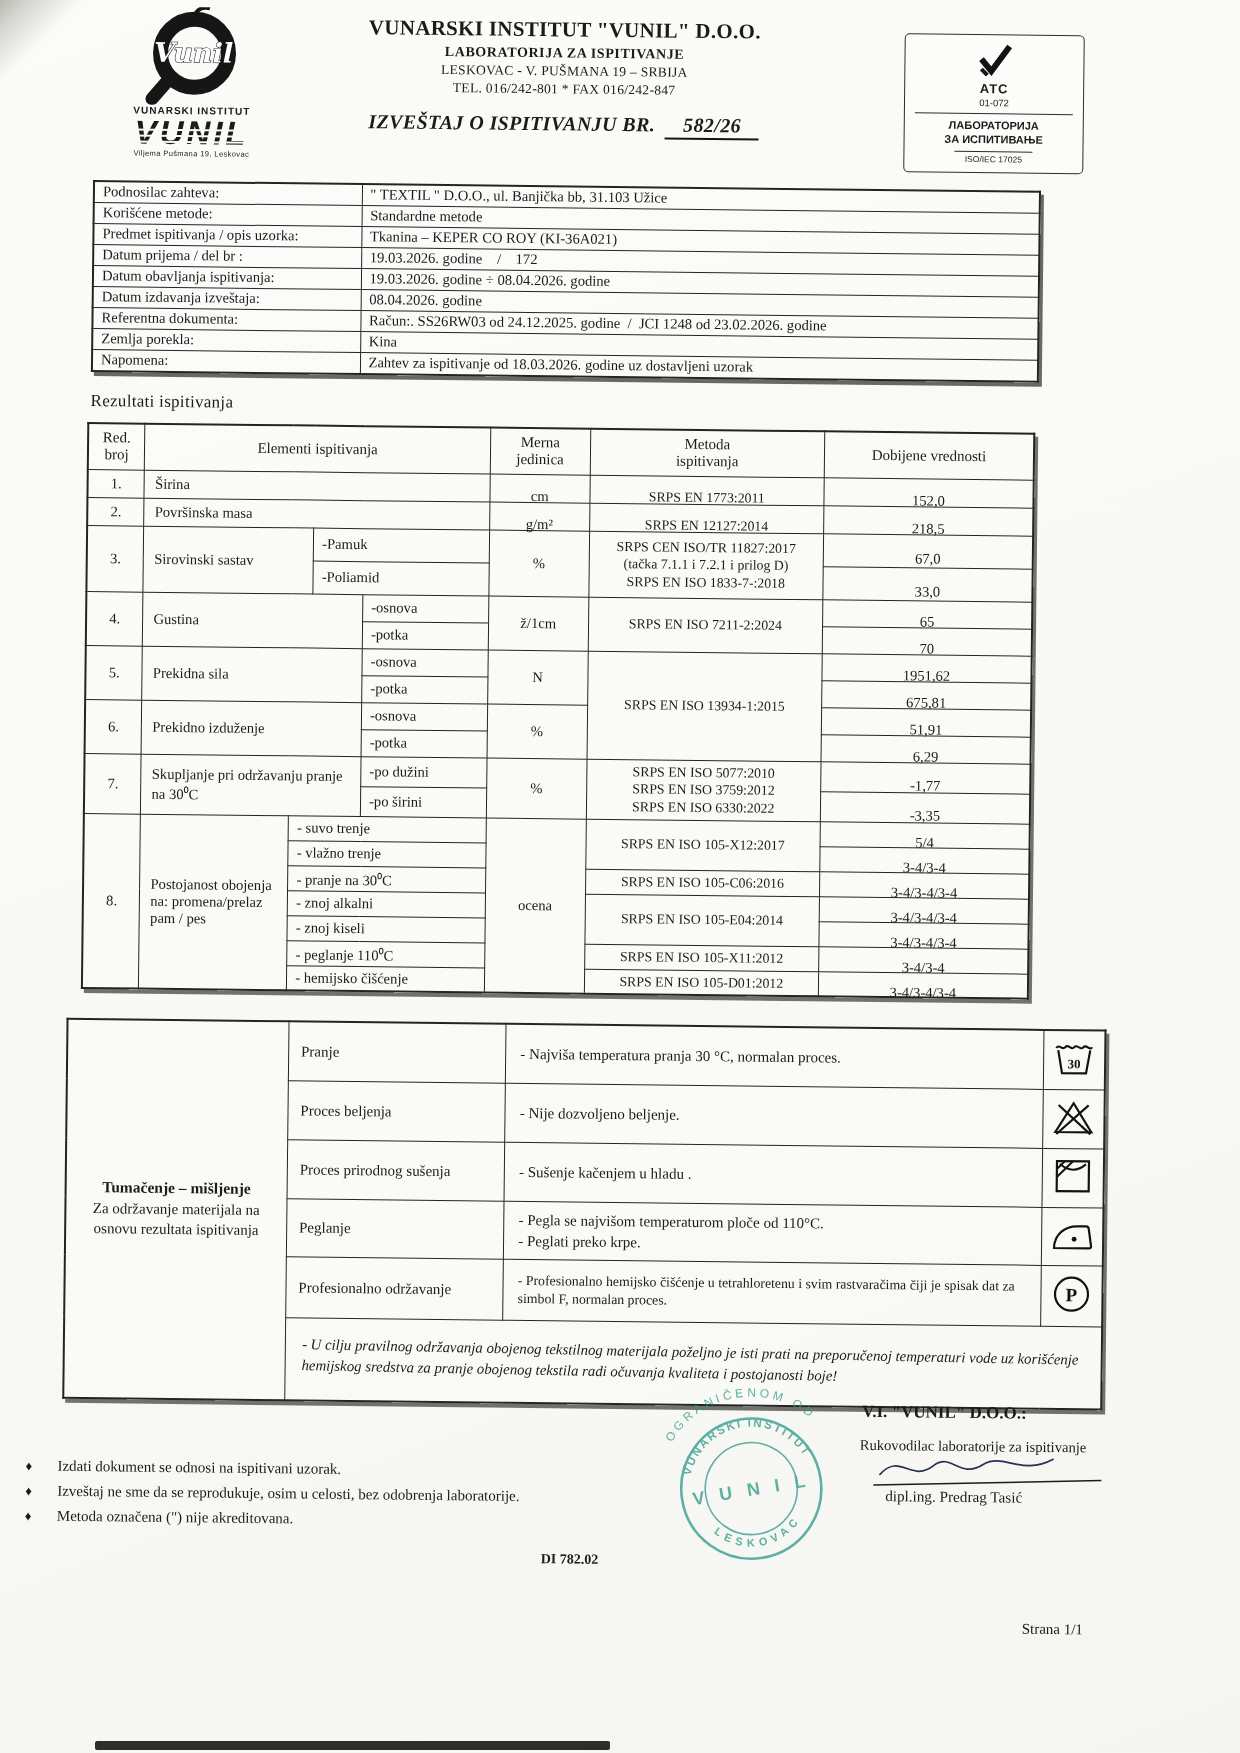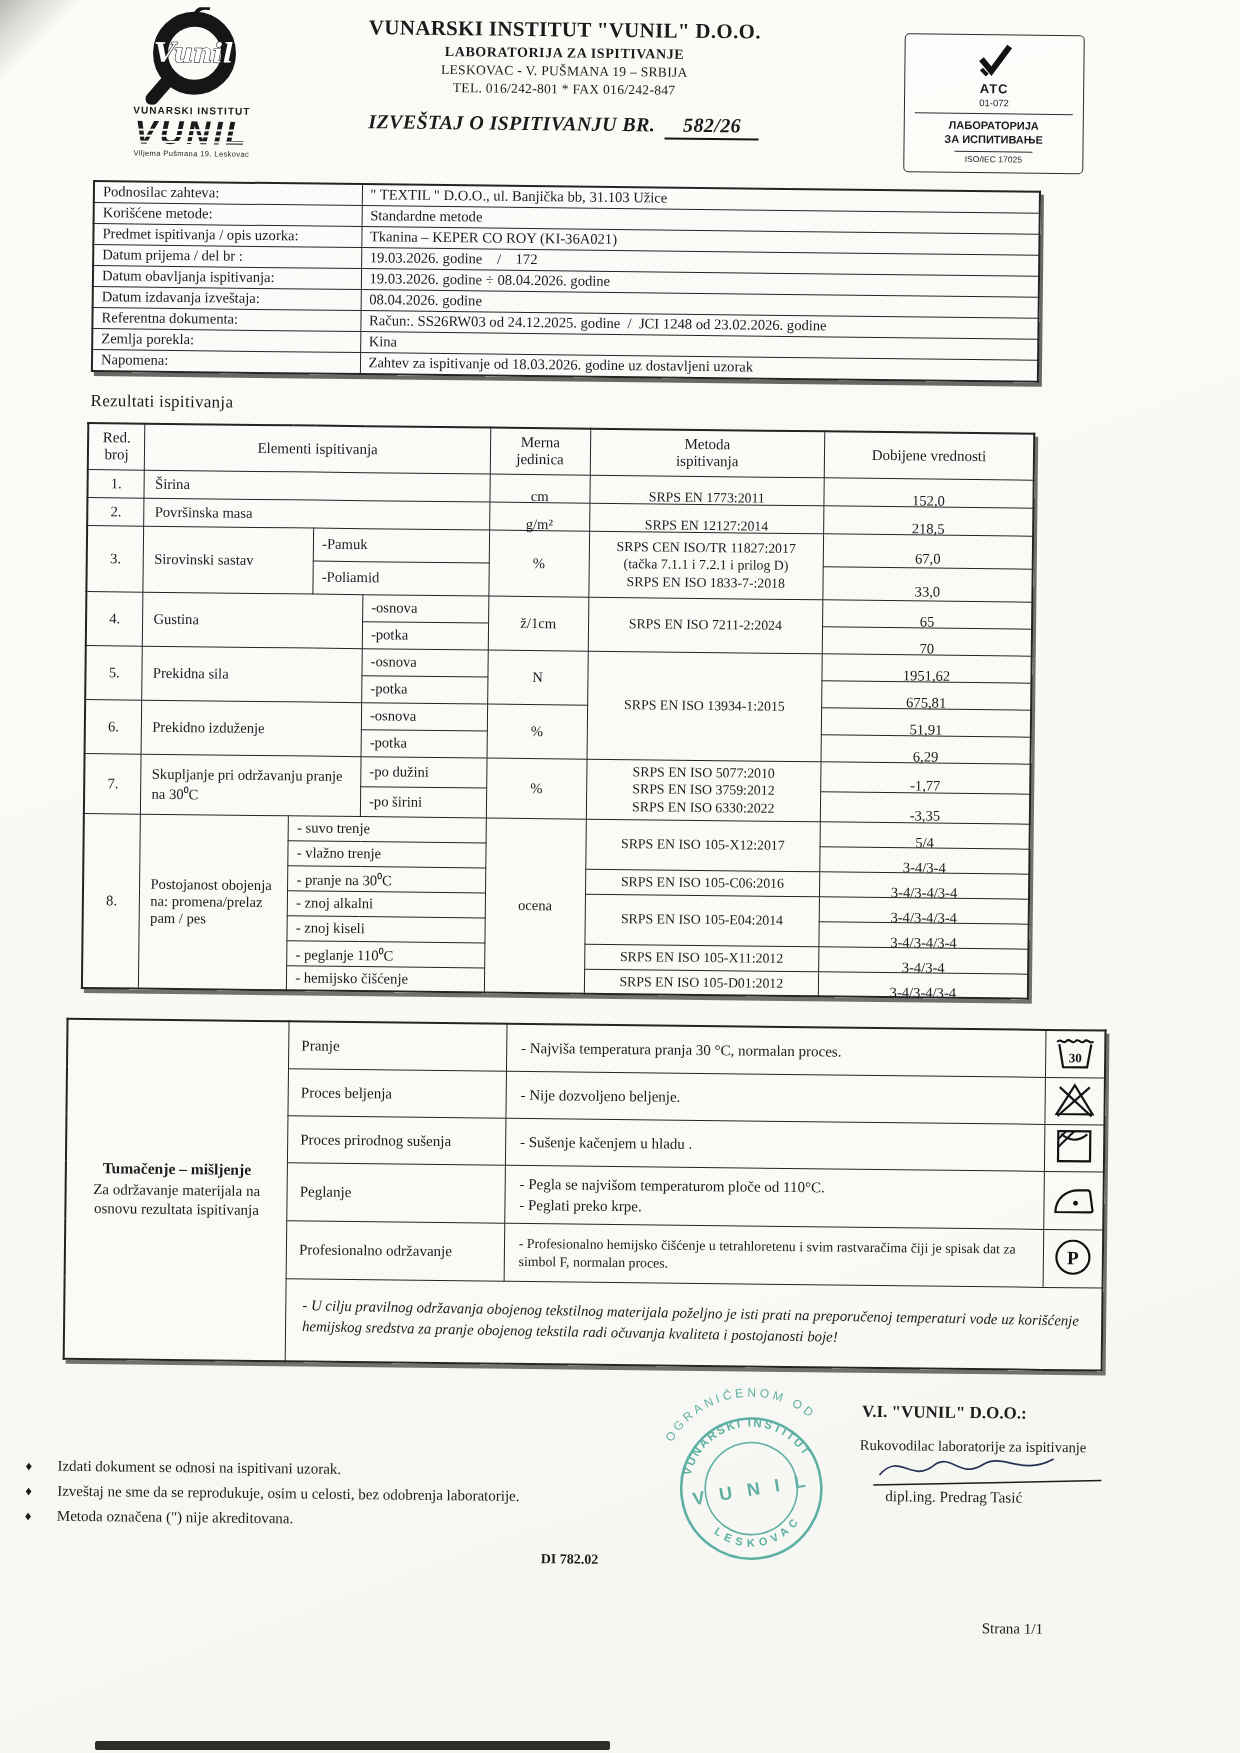--- a/index.html
+++ b/index.html
@@ -69,21 +69,21 @@
   
   .care-table { position:absolute; left:78px; top:1018px; width:1040px; border-collapse:collapse;
     font-size:15px; border:2px solid #242424; box-shadow:3px 4px 0 rgba(55,55,52,0.7); background:rgba(255,255,255,0.25); }
   .care-table td { border:1.5px solid #242424; vertical-align:middle; }
   .care-left { text-align:center; padding:4px 10px; }
   .care-title { font-weight:bold; font-size:15.5px; }
   .care-sub { font-size:15px; margin-top:3px; line-height:1.3; }
   .care-lbl { padding-left:12px; }
   .care-txt { padding-left:14px; line-height:1.35; }
   .care-txt.small { font-size:13.8px; line-height:1.3; }
-  .care-ico { text-align:center; padding:2px; }
+  .care-ico { text-align:center; padding:8px; }
   .care-note { font-style:italic; font-size:14.8px; padding:8px 16px; line-height:1.45; }
   .care-note > div { transform:rotate(0.5deg); }
 
   
   .company-name { position:absolute; left:878px; top:1393px; font-size:17px; font-weight:bold; }
   .signatory-role { position:absolute; left:876px; top:1428px; font-size:14.6px; }
   .sig { position:absolute; left:888px; top:1438px; }
   .sigpath { fill:none; stroke:#273055; stroke-width:1.7; }
   .sigline { stroke:#1d1d1d; stroke-width:1.6; }
   .signatory-name { position:absolute; left:902px; top:1478px; font-size:15.2px; }
@@ -94,21 +94,21 @@
   .stamp text { fill:#2f9a8c; font-family:"Liberation Sans",sans-serif; }
   .st-outer { font-size:12px; letter-spacing:3.5px; }
   .st-top { font-size:11.5px; letter-spacing:2px; font-weight:bold; }
   .st-center { font-size:18px; font-weight:bold; letter-spacing:5px; }
   .st-bot { font-size:11px; letter-spacing:5px; font-weight:bold; }
 
   .footnotes { position:absolute; left:42px; top:1458px; font-size:15px; }
   .footnote-row { display:flex; margin-bottom:8px; align-items:baseline; }
   .bullet-diamond { width:32px; font-size:13px; }
   .doc-code { position:absolute; left:497px; top:1546px; width:180px; text-align:center; font-size:14px; font-weight:bold; }
-  .page-number { position:absolute; left:1000px; top:1610px; font-size:15px; }
+  .page-number { position:absolute; left:1040px; top:1610px; font-size:15px; }
 </style>
 </head>
 <body>
 
 <div class="page">
   <div class="scan">
 
     <div class="logo-block">
       <svg width="112" height="98" viewBox="0 0 112 98">
         <circle cx="58" cy="46" r="34" fill="none" stroke="#161616" stroke-width="15"></circle>

